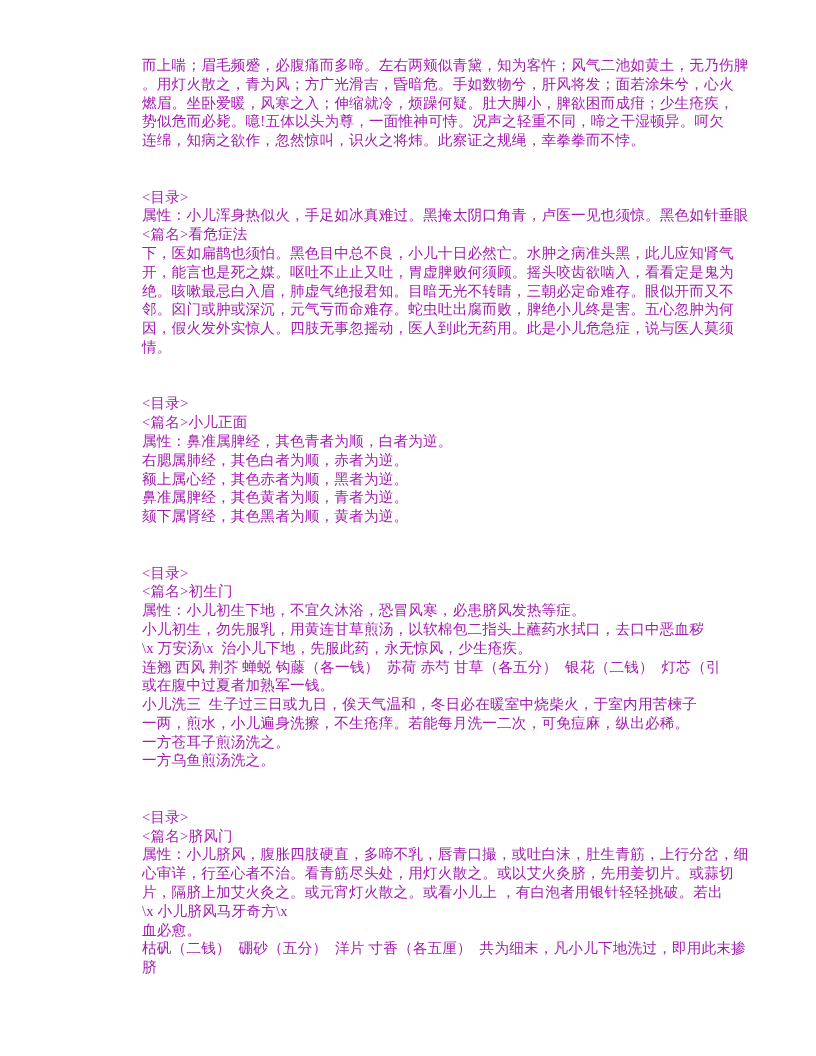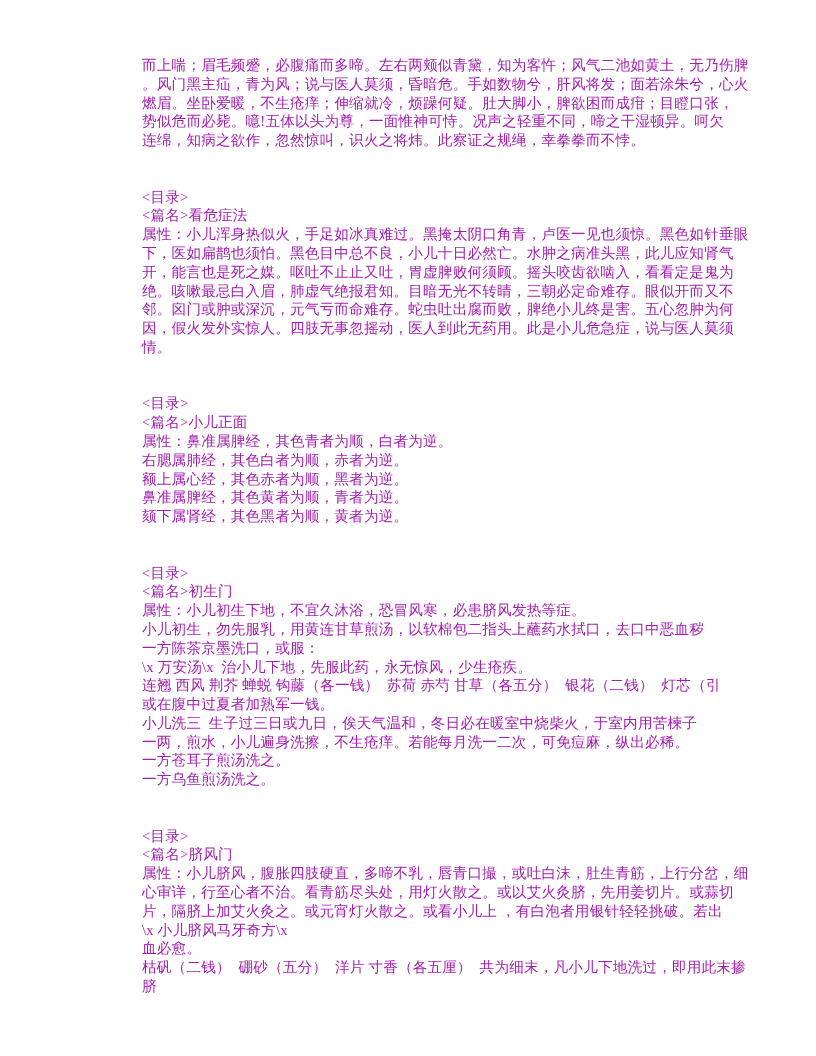--- a/index.html
+++ b/index.html
@@ -35,29 +35,29 @@
     line-height: 18.8px;
     letter-spacing: 0.2px;
   }
 </style>
 </head>
 <body>
 
 <main class="page">
     <div class="block">
       <div class="line">而上喘；眉毛频蹙，必腹痛而多啼。左右两颊似青黛，知为客忤；风气二池如黄土，无乃伤脾</div>
-      <div class="line">。风门黑主疝，青为风；说与医人莫须，昏暗危。手如数物兮，肝风将发；面若涂朱兮，心火</div>
-      <div class="line">燃眉。坐卧爱暖，不生疮痒；伸缩就冷，烦躁何疑。肚大脚小，脾欲困而成疳；目瞪口张，</div>
+      <div class="line">。用灯火散之，青为风；方广光滑吉，昏暗危。手如数物兮，肝风将发；面若涂朱兮，心火</div>
+      <div class="line">燃眉。坐卧爱暖，风寒之入；伸缩就冷，烦躁何疑。肚大脚小，脾欲困而成疳；少生疮疾，</div>
       <div class="line">势似危而必毙。噫!五体以头为尊，一面惟神可恃。况声之轻重不同，啼之干湿顿异。呵欠</div>
       <div class="line">连绵，知病之欲作，忽然惊叫，识火之将炜。此察证之规绳，幸拳拳而不悖。</div>
     </div>
     <div class="block">
       <div class="line">&lt;目录&gt;</div>
+      <div class="line">属性：小儿浑身热似火，手足如冰真难过。黑掩太阴口角青，卢医一见也须惊。黑色如针垂眼</div>
       <div class="line">&lt;篇名&gt;看危症法</div>
-      <div class="line">属性：小儿浑身热似火，手足如冰真难过。黑掩太阴口角青，卢医一见也须惊。黑色如针垂眼</div>
       <div class="line">下，医如扁鹊也须怕。黑色目中总不良，小儿十日必然亡。水肿之病准头黑，此儿应知肾气</div>
       <div class="line">开，能言也是死之媒。呕吐不止止又吐，胃虚脾败何须顾。摇头咬齿欲啮入，看看定是鬼为</div>
       <div class="line">绝。咳嗽最忌白入眉，肺虚气绝报君知。目暗无光不转睛，三朝必定命难存。眼似开而又不</div>
       <div class="line">邻。囟门或肿或深沉，元气亏而命难存。蛇虫吐出腐而败，脾绝小儿终是害。五心忽肿为何</div>
       <div class="line">因，假火发外实惊人。四肢无事忽摇动，医人到此无药用。此是小儿危急症，说与医人莫须</div>
       <div class="line">情。</div>
     </div>
     <div class="block">
       <div class="line">&lt;目录&gt;</div>
       <div class="line">&lt;篇名&gt;小儿正面</div>
@@ -65,21 +65,20 @@
       <div class="line">右腮属肺经，其色白者为顺，赤者为逆。</div>
       <div class="line">额上属心经，其色赤者为顺，黑者为逆。</div>
       <div class="line">鼻准属脾经，其色黄者为顺，青者为逆。</div>
       <div class="line">颏下属肾经，其色黑者为顺，黄者为逆。</div>
     </div>
     <div class="block">
       <div class="line">&lt;目录&gt;</div>
       <div class="line">&lt;篇名&gt;初生门</div>
       <div class="line">属性：小儿初生下地，不宜久沐浴，恐冒风寒，必患脐风发热等症。</div>
       <div class="line">小儿初生，勿先服乳，用黄连甘草煎汤，以软棉包二指头上蘸药水拭口，去口中恶血秽</div>
-      <div class="line">一方陈茶京墨洗口，或服：</div>
       <div class="line">\x 万安汤\x  治小儿下地，先服此药，永无惊风，少生疮疾。</div>
       <div class="line">连翘 西风 荆芥 蝉蜕 钩藤（各一钱）  苏荷 赤芍 甘草（各五分）  银花（二钱）  灯芯（引</div>
       <div class="line">或在腹中过夏者加熟军一钱。</div>
       <div class="line">小儿洗三  生子过三日或九日，俟天气温和，冬日必在暖室中烧柴火，于室内用苦楝子</div>
       <div class="line">一两，煎水，小儿遍身洗擦，不生疮痒。若能每月洗一二次，可免痘麻，纵出必稀。</div>
       <div class="line">一方苍耳子煎汤洗之。</div>
       <div class="line">一方乌鱼煎汤洗之。</div>
     </div>
     <div class="block">
       <div class="line">&lt;目录&gt;</div>

